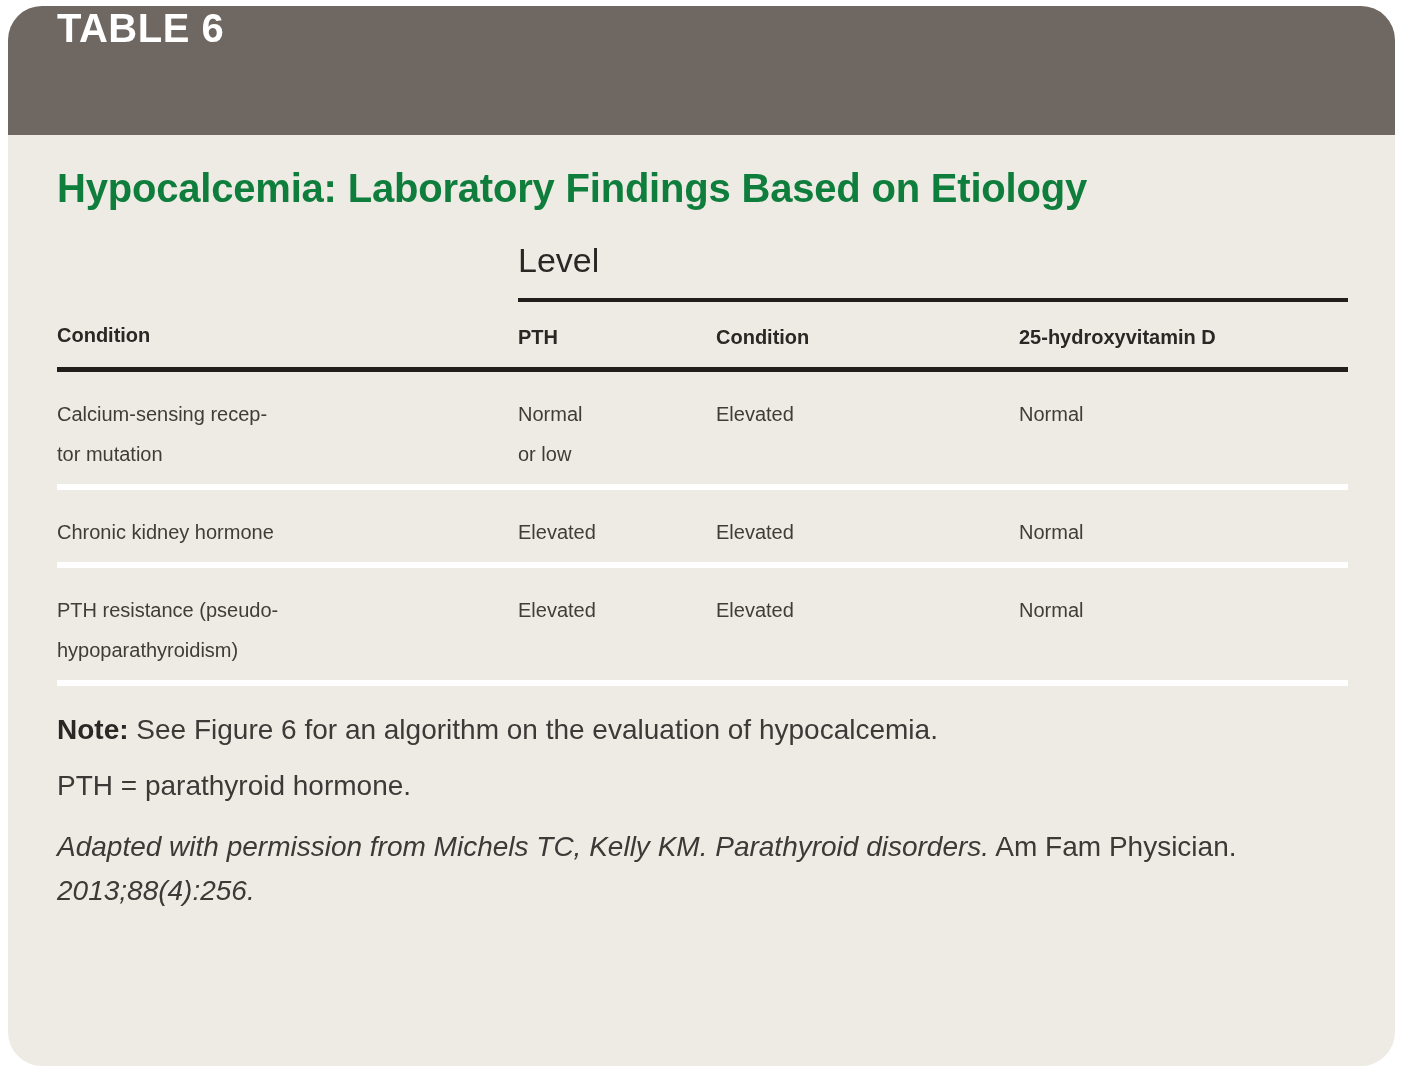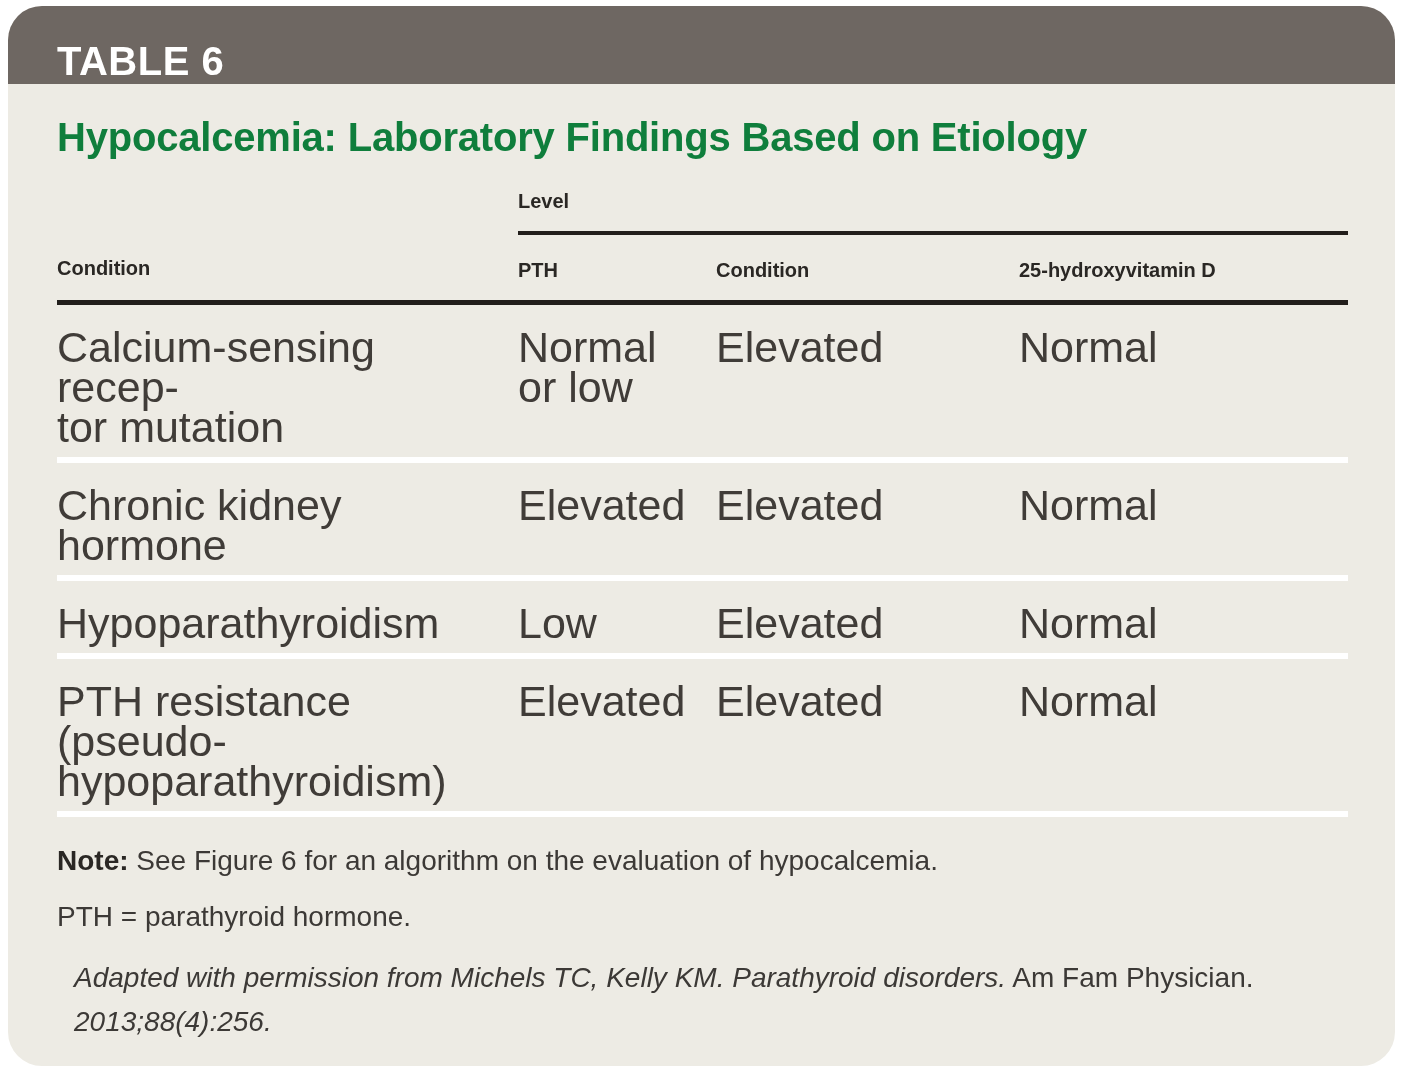--- a/index.html
+++ b/index.html
@@ -20,24 +20,24 @@
     font-family: "Liberation Sans", sans-serif;
   }
   .page { width: 1402px; height: 1072px; padding: 6px 7px 6px 8px; }
   .card {
     width: 100%; height: 100%;
     border-radius: 34px;
     overflow: hidden;
     background: var(--body_background);
   }
   .card-header {
-    height: 78px;
+    height: 129px;
     background: var(--header_bar);
     display: flex;
-    align-items: flex-end;
+    align-items: flex-start;
     padding-left: 49px;
   }
   .table-label {
     color: #FFFFFF;
     font-size: 40px;
     font-weight: 700;
     letter-spacing: 0.5px;
   }
   .card-body { padding: 30px 44px 0 49px; }
   .title {
@@ -52,51 +52,51 @@
     table-layout: fixed;
     width: 1291px;
     border-collapse: collapse;
   }
   col.c-condition  { width: 461px; }
   col.c-pth        { width: 198px; }
   col.c-phosphorus { width: 303px; }
   col.c-vitd       { width: 329px; }
   th, td { text-align: left; vertical-align: top; font-weight: normal; }
   tr.level-row th.level-cell {
-    font-size: 20px;
-    font-weight: 700;
+    font-size: 34px;
+    font-weight: 400;
     color: var(--heading_text);
     padding: 4px 0 18px 0;
     border-bottom: 4px solid var(--rule_dark);
   }
   tr.cols-row th {
     font-size: 20px;
     font-weight: 700;
     color: var(--heading_text);
     padding: 24px 0 18px 0;
     border-bottom: 5px solid var(--rule_dark);
   }
   tbody td {
-    font-size: 43px;
+    font-size: 20px;
     line-height: 40px;
     color: var(--body_text);
     padding: 22px 10px 10px 0;
     border-bottom: 6px solid var(--row_divider);
     white-space: pre-line;
   }
   .note, .abbrev, .citation {
     font-size: 28px;
     line-height: 34px;
     color: var(--note_text);
   }
   .note { margin-top: 27px; }
   .note .note-label { font-weight: 700; color: var(--heading_text); }
   .abbrev { margin-top: 22px; }
   .citation { margin-top: 22px; line-height: 44px; }
-  .citation .it { font-style: italic; margin-left: 17px; }
+  .citation .it { font-style: italic; }
   .citation .rm { font-style: normal; }
 </style>
 </head>
 <body>
 
 <div class="page">
   <div class="card">
 
     <div class="card-header">
       <span class="table-label">TABLE 6</span>
@@ -133,26 +133,20 @@
             <td>Elevated</td>
             <td>Normal</td>
           </tr>
           <tr>
             <td>Chronic kidney hormone</td>
             <td>Elevated</td>
             <td>Elevated</td>
             <td>Normal</td>
           </tr>
           <tr>
-            <td>Hypoparathyroidism</td>
-            <td>Low</td>
-            <td>Elevated</td>
-            <td>Normal</td>
-          </tr>
-          <tr>
             <td>PTH resistance (pseudo-
 hypoparathyroidism)</td>
             <td>Elevated</td>
             <td>Elevated</td>
             <td>Normal</td>
           </tr>
         </tbody>
       </table>
 
       <p class="note"><span class="note-label">Note:</span><span> See Figure 6 for an algorithm on the evaluation of hypocalcemia.</span></p>

